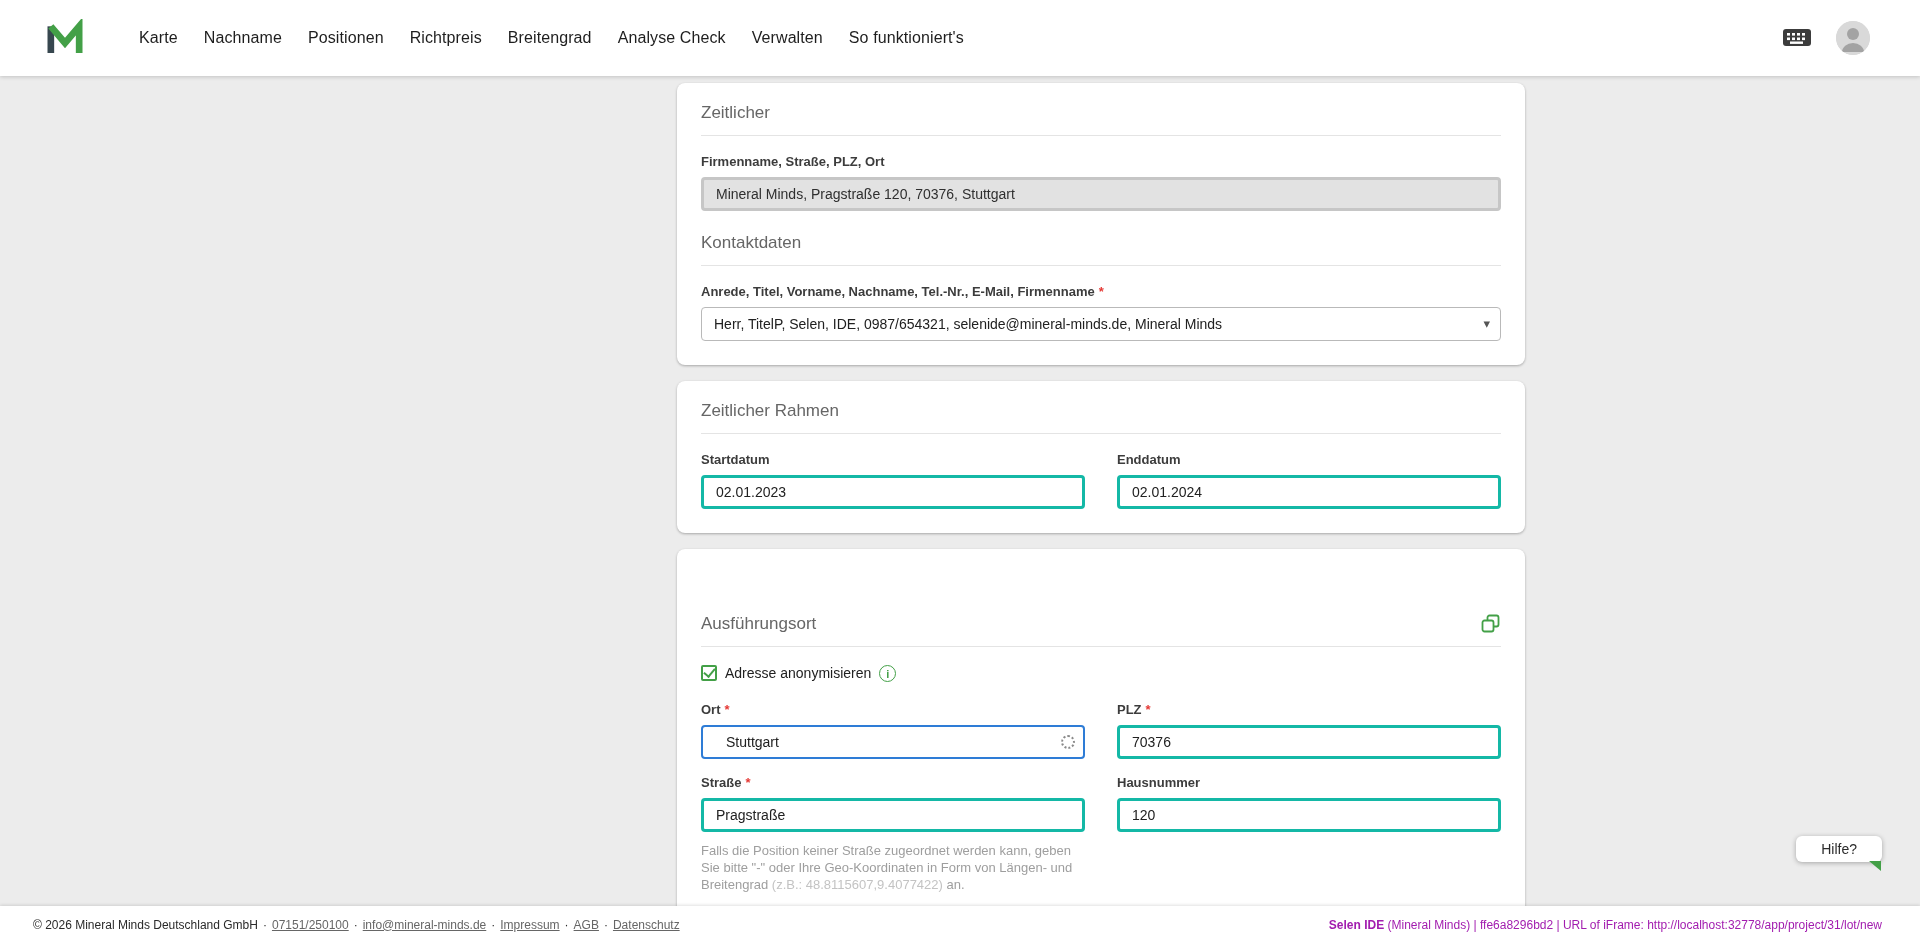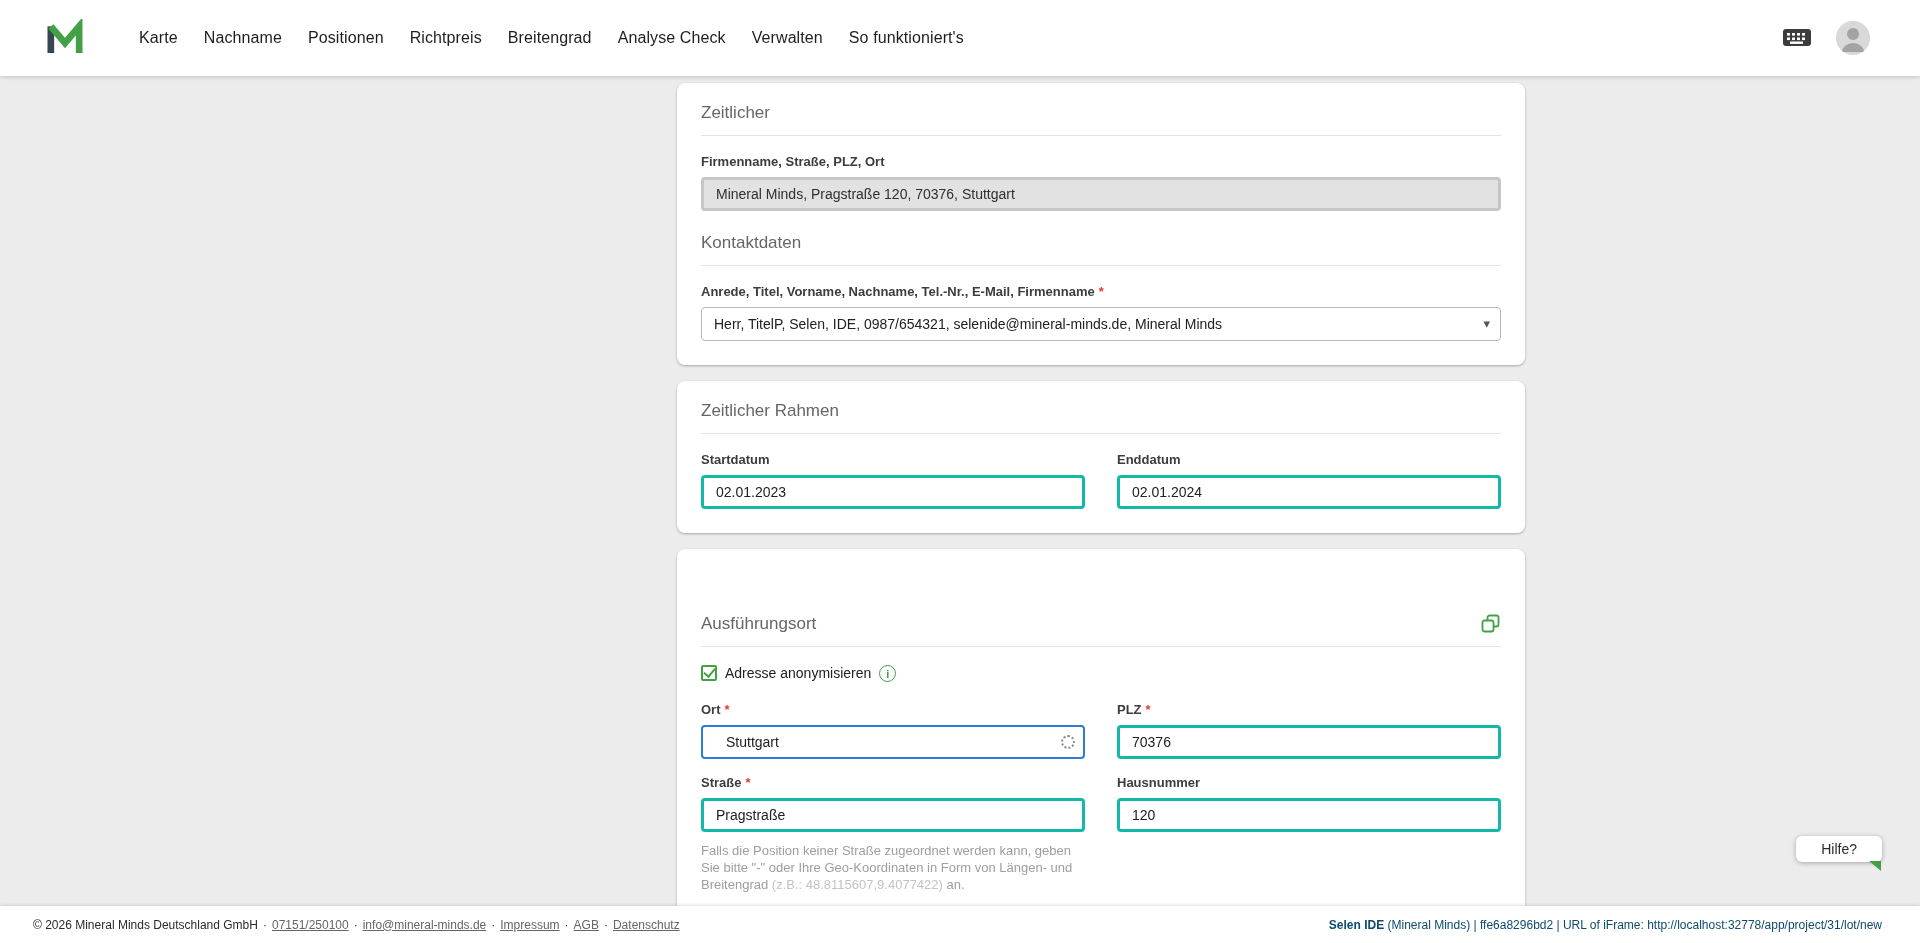--- a/index.html
+++ b/index.html
@@ -120,21 +120,21 @@
   
   .footer {
     position:absolute; left:0; right:0; bottom:0; height:37px;
     background:#fff; box-shadow:0 -1px 3px rgba(0,0,0,.12);
     display:flex; align-items:center; justify-content:space-between;
     padding:0 38px 0 33px; font-size:12px; z-index:15;
   }
   .footer-left { display:flex; align-items:center; gap:5px; color:#2a2a2a; white-space:nowrap; }
   .flink { color:#666; text-decoration:underline; cursor:pointer; }
   .sep { color:#2a2a2a; }
-  .footer-right { color:#0c4a6e; white-space:nowrap; }
+  .footer-right { color:#a21caf; white-space:nowrap; }
   .footer-right b { font-weight:700; }
 </style>
 </head>
 <body>
 
 <header class="navbar">
   <div class="logo">
     <svg width="40" height="38" viewBox="0 0 48 44">
       <path d="M7 40 V8" stroke="#37474f" stroke-width="8" fill="none"></path>
       <path d="M7 8 L24 28 L41 8 V40" stroke="#43a047" stroke-width="8" fill="none"></path>

